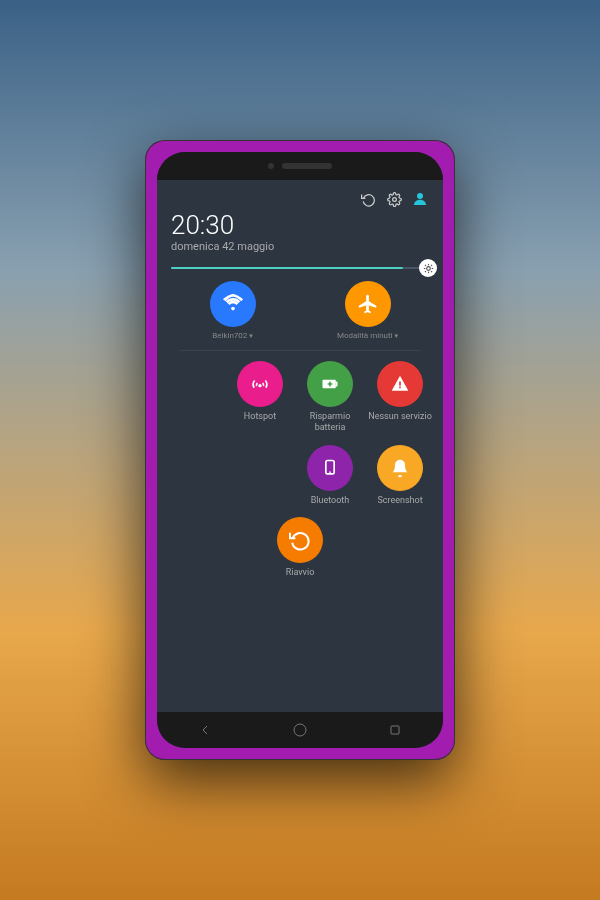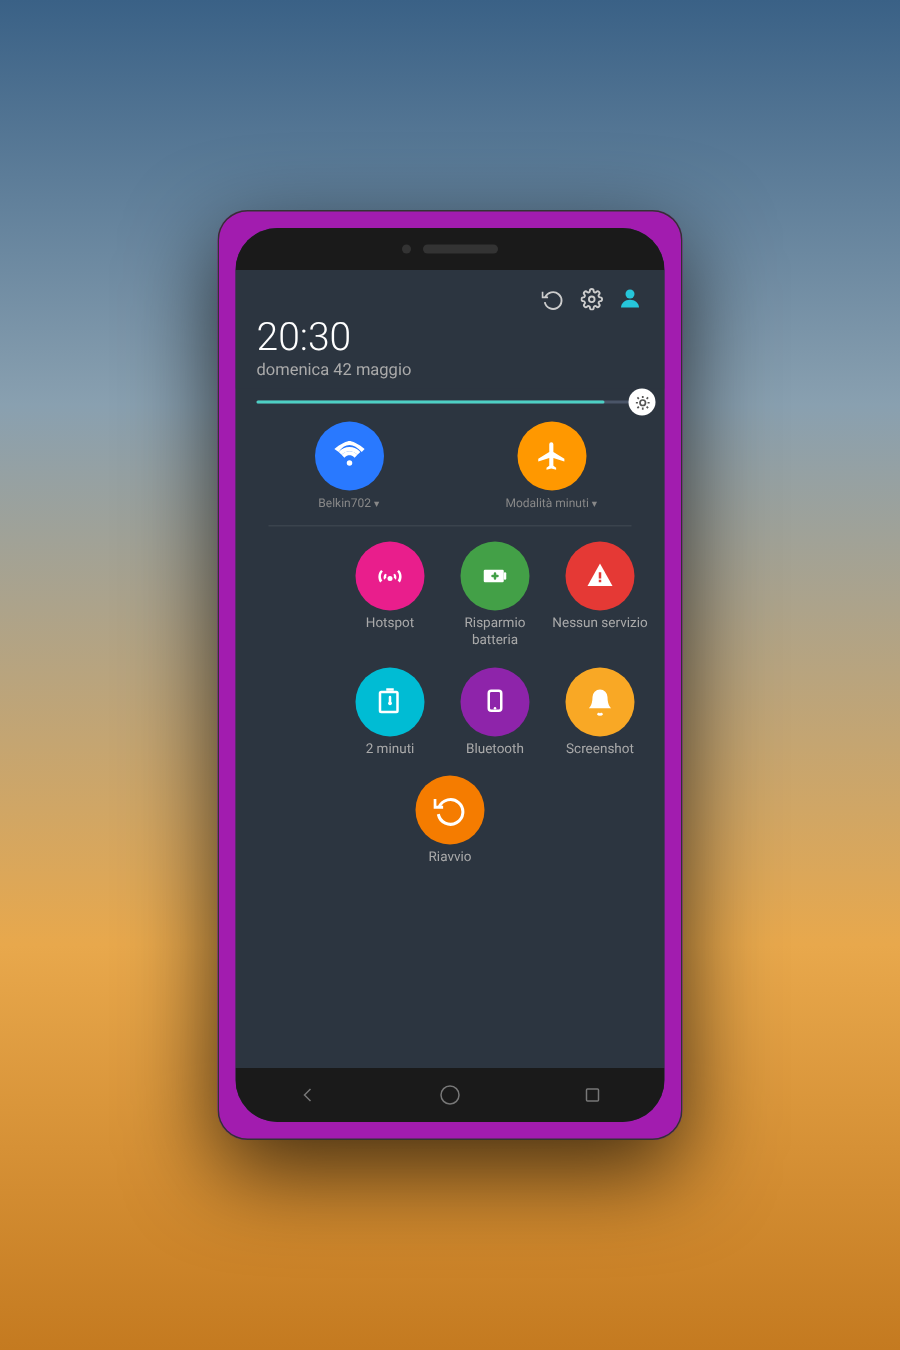--- a/index.html
+++ b/index.html
@@ -376,31 +376,20 @@
               </svg>
             </div>
             <div class="toggle-label">Nessun servizio</div>
           </div>
 
         </div>
 
         <div class="toggle-row-4">
 
 
-          <div class="toggle-item">
-            <div class="toggle-circle" style="background:#00bcd4">
-              <svg viewBox="0 0 24 24" width="20" height="20" fill="white">
-                <rect x="4" y="4" width="14" height="16" rx="1" fill="none" stroke="white" stroke-width="2"></rect>
-                <line x1="9" y1="2" x2="15" y2="2" stroke="white" stroke-width="2"></line>
-                <line x1="12" y1="8" x2="12" y2="13" stroke="white" stroke-width="2" stroke-linecap="round"></line>
-                <circle cx="12" cy="13" r="1.5" fill="white"></circle>
-              </svg>
-            </div>
-            <div class="toggle-label">2 minuti</div>
-          </div>
 
           <div class="toggle-item">
             <div class="toggle-circle" style="background:#8e24aa">
               <svg viewBox="0 0 24 24" width="20" height="20" fill="white">
                 <rect x="7" y="3" width="10" height="16" rx="2" fill="none" stroke="white" stroke-width="2"></rect>
                 <circle cx="12" cy="17" r="1" fill="white"></circle>
               </svg>
             </div>
             <div class="toggle-label">Bluetooth</div>
           </div>

